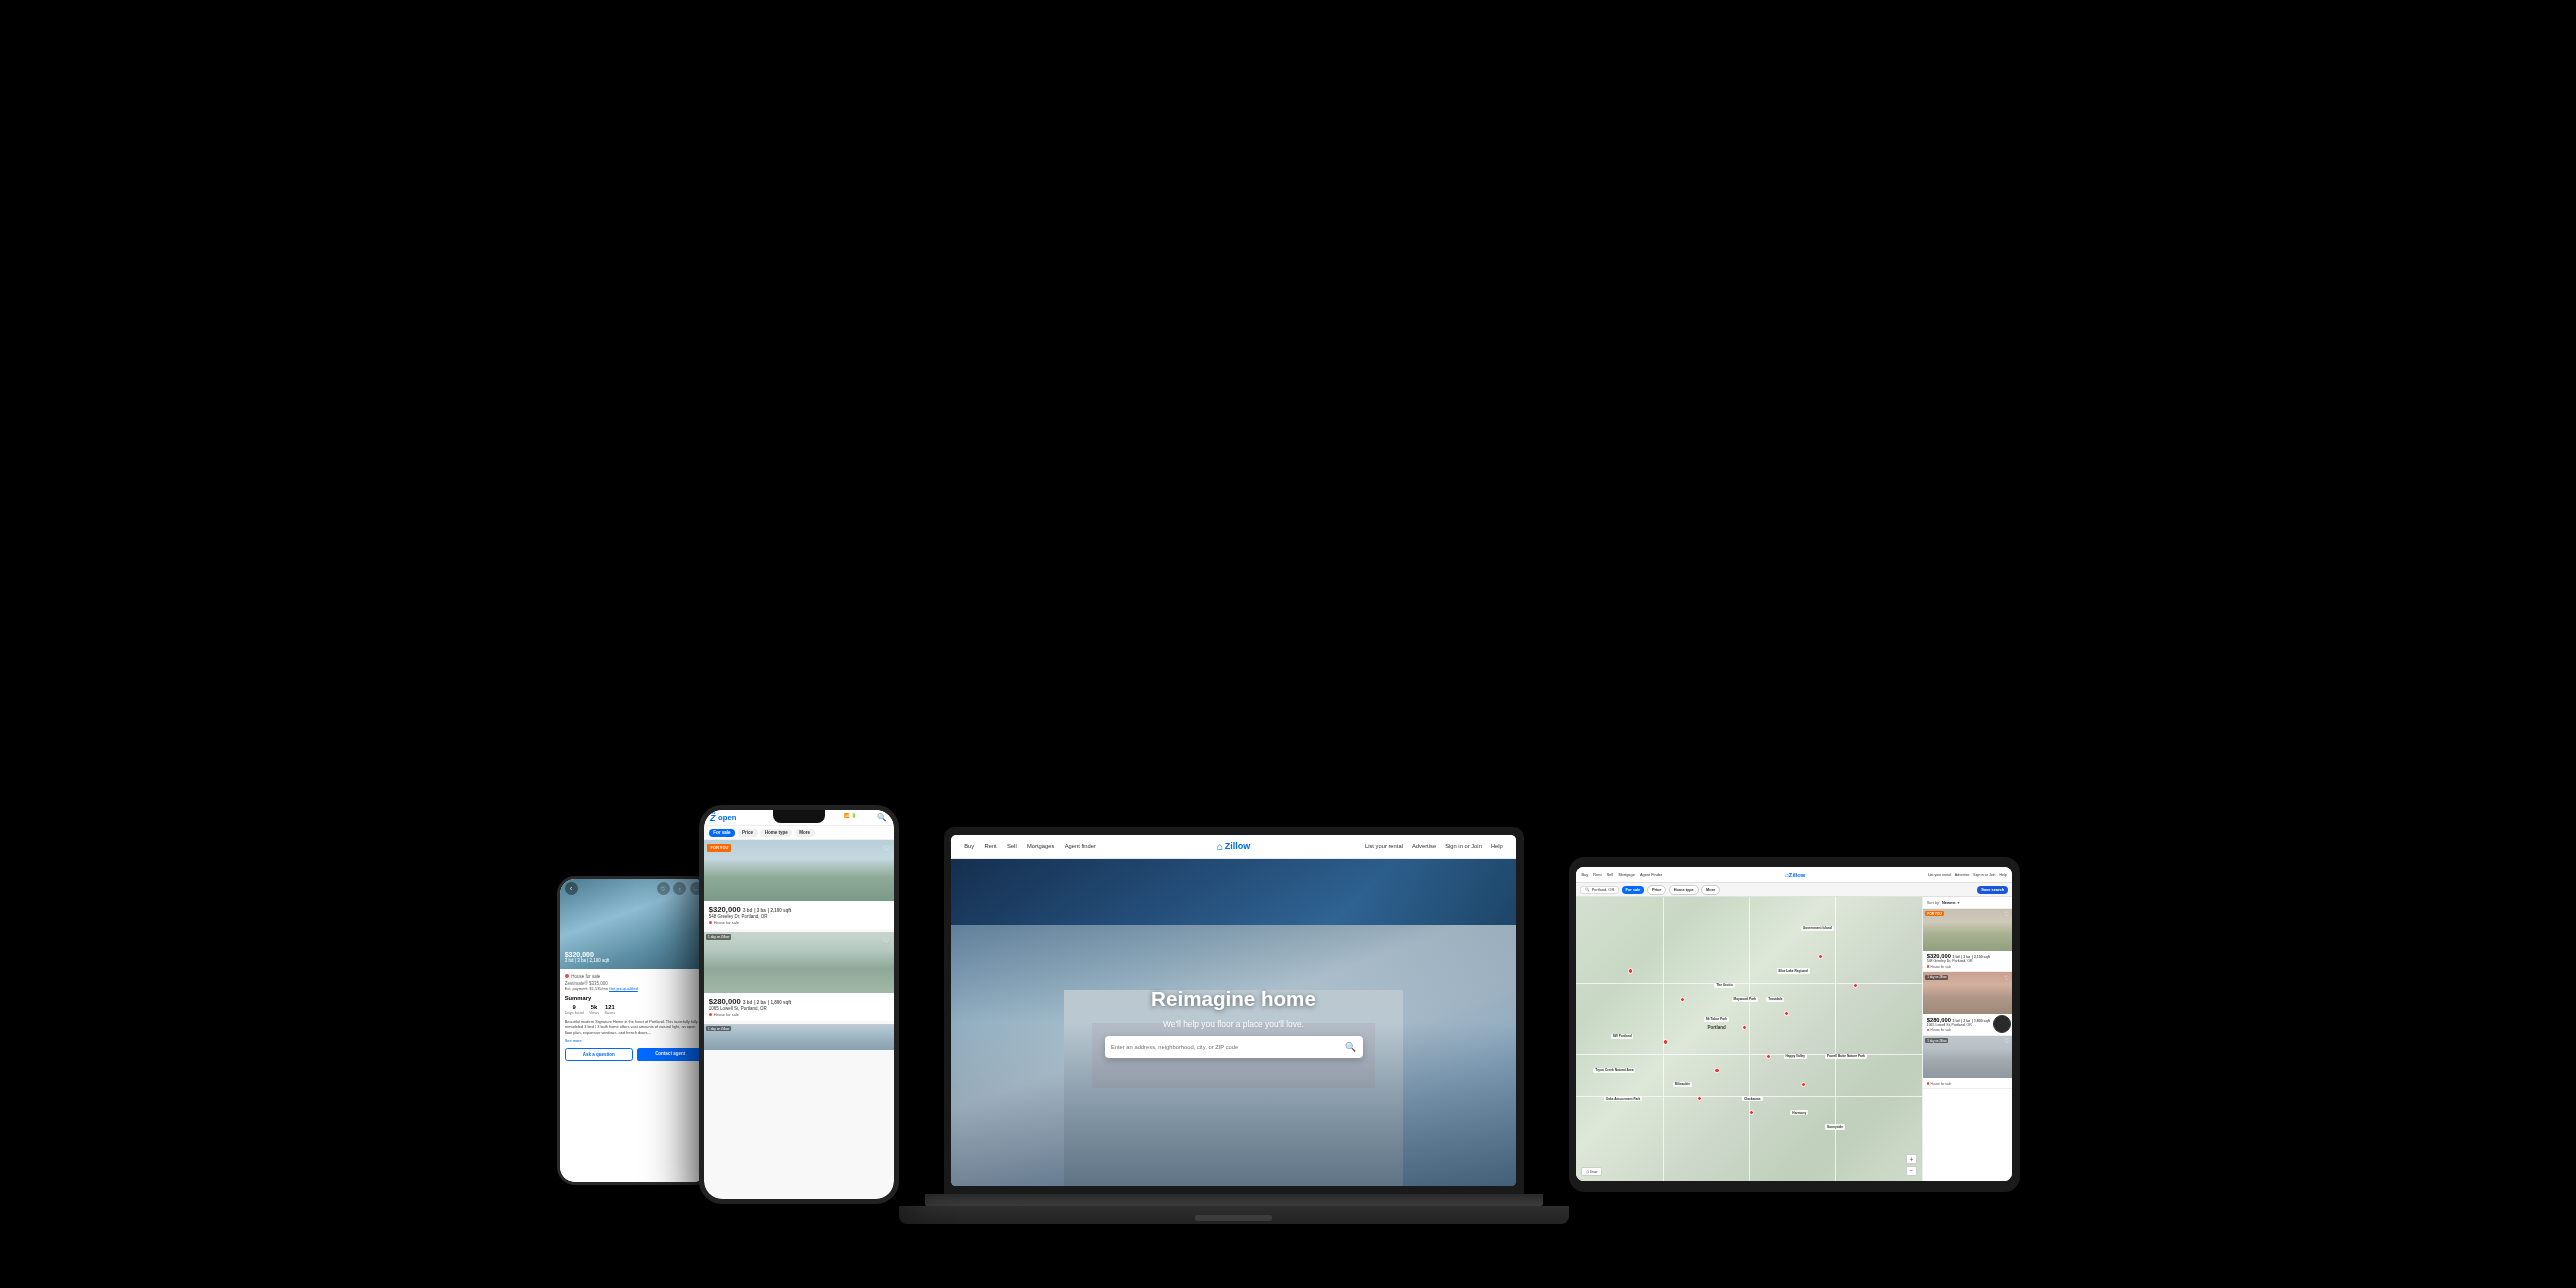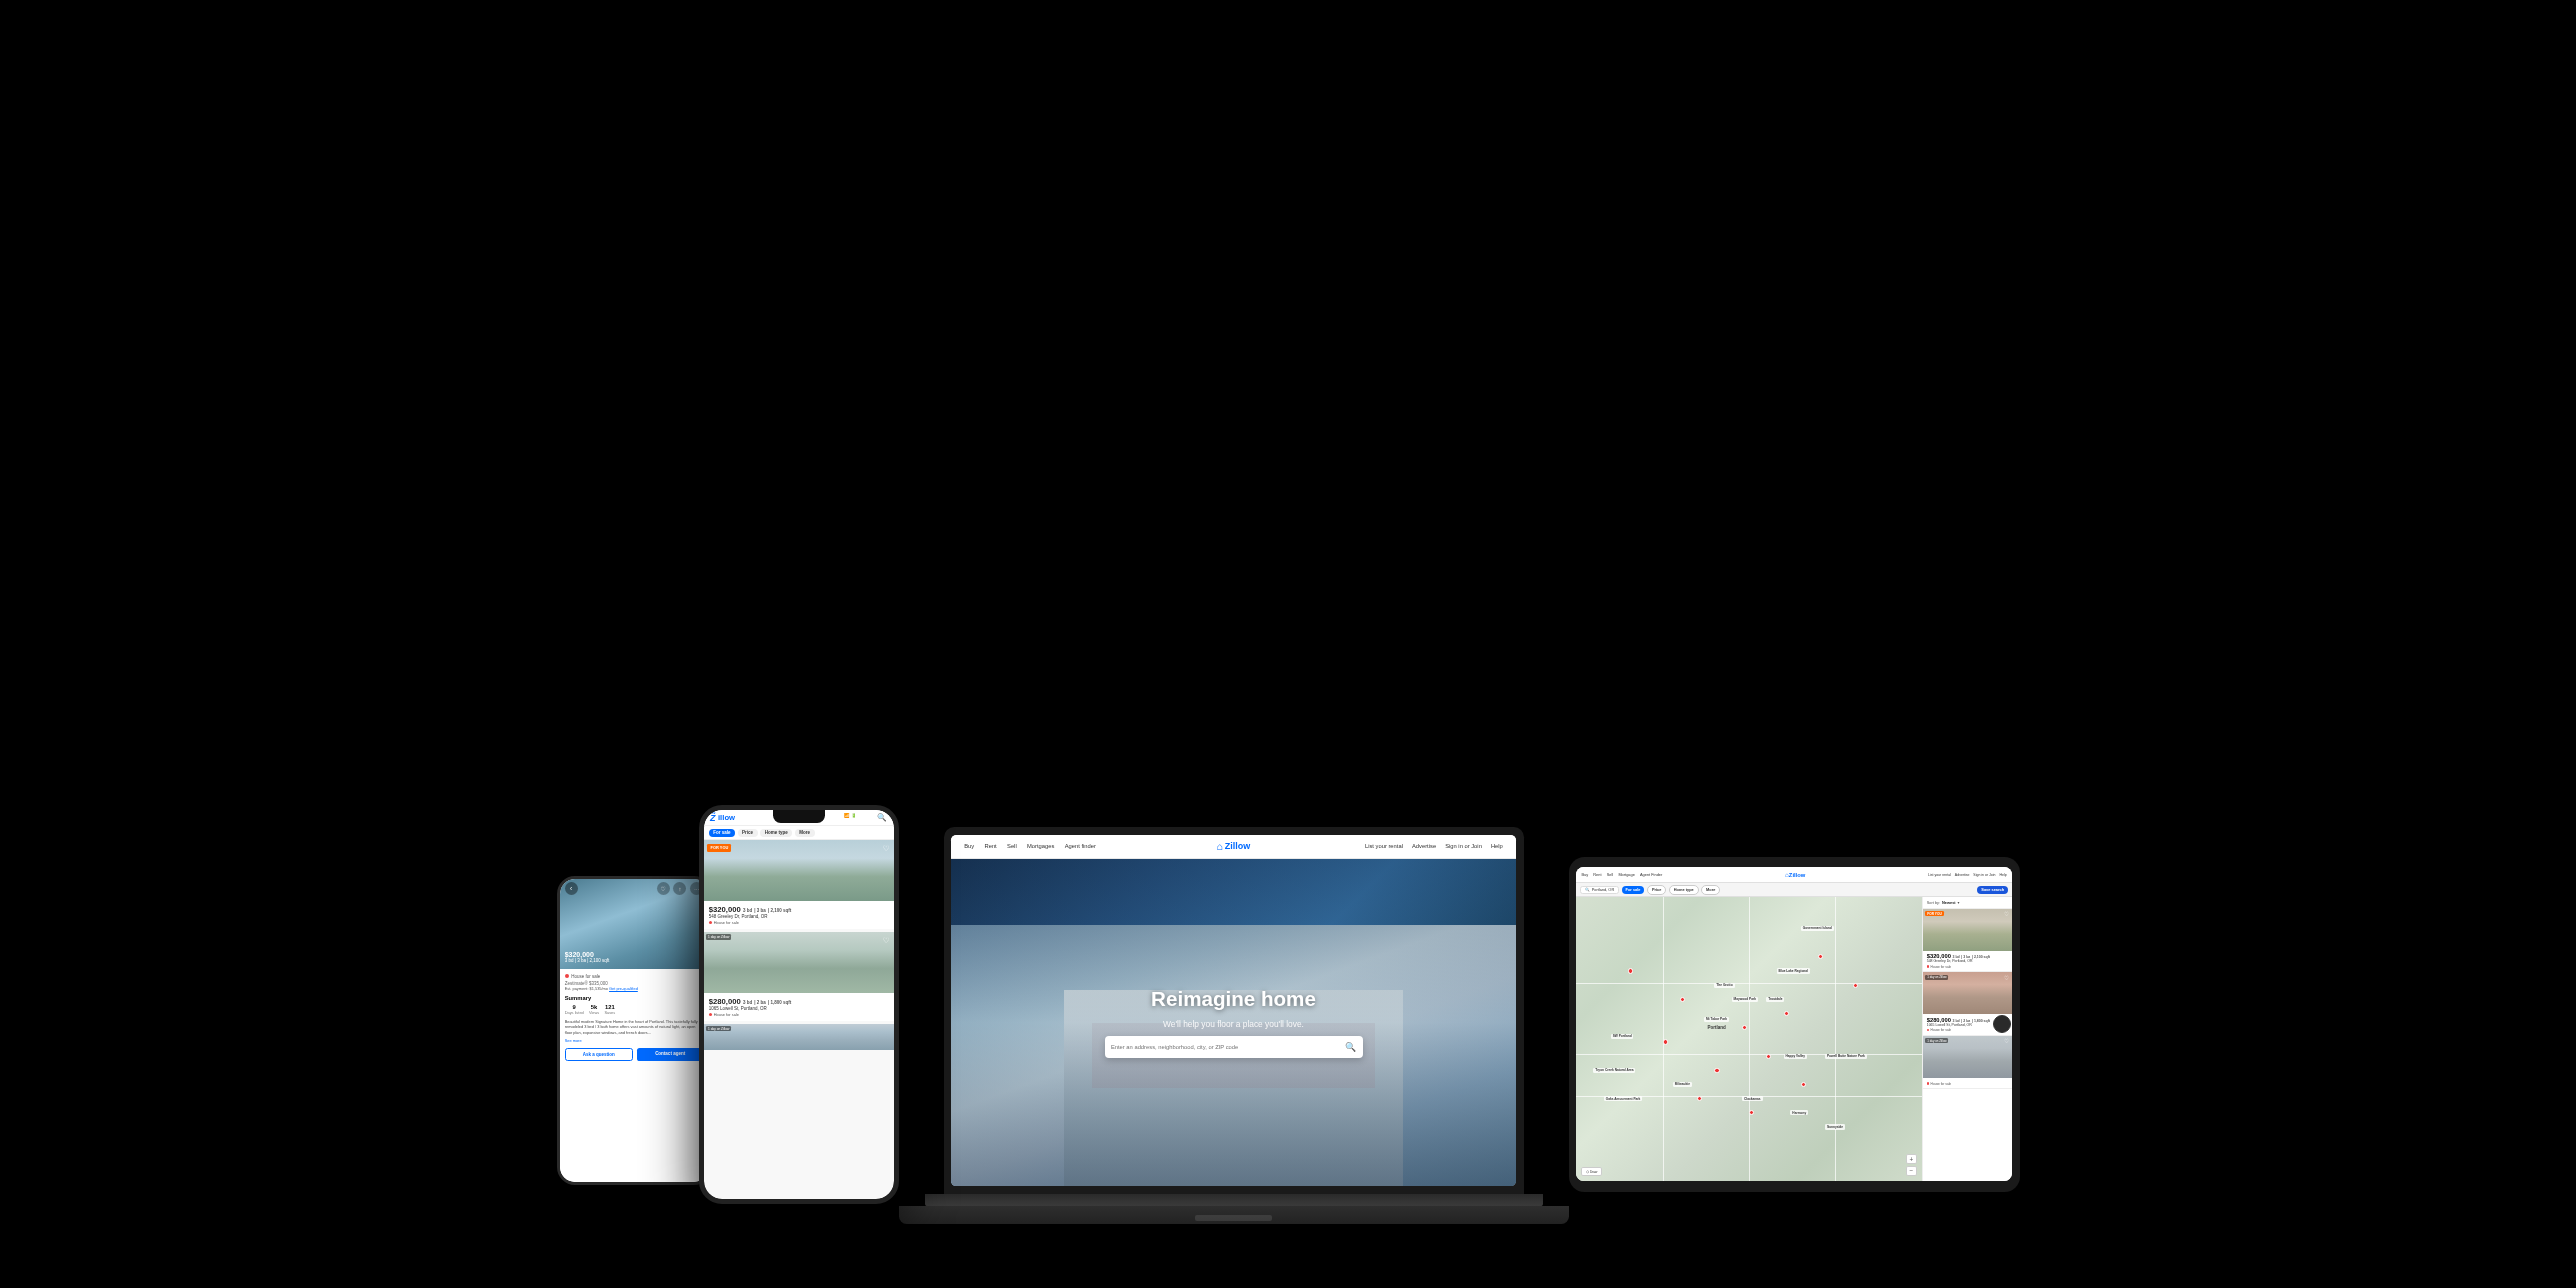--- a/index.html
+++ b/index.html
@@ -905,21 +905,21 @@
   <div class="phone-large">
     <div class="phone-large-notch">
       <span class="notch-time">1:22</span>
       <span class="notch-signals">▲ 📶 🔋</span>
     </div>
     <div class="phone-large-screen">
 
       <div class="pl-header">
         <div class="pl-logo">
           <span class="pl-logo-icon zillow-z">Z̃</span>
-          <span>illow</span>
+          <span>open</span>
         </div>
         <div class="pl-location">Portland, OR</div>
         <div class="pl-search-icon">🔍</div>
       </div>
 
       <div class="pl-filter-bar">
         <button class="pl-filter-btn pl-filter-active">For sale</button>
         <button class="pl-filter-btn pl-filter-inactive">Price</button>
         <button class="pl-filter-btn pl-filter-inactive">Home type</button>
         <button class="pl-filter-btn pl-filter-inactive">More</button>

